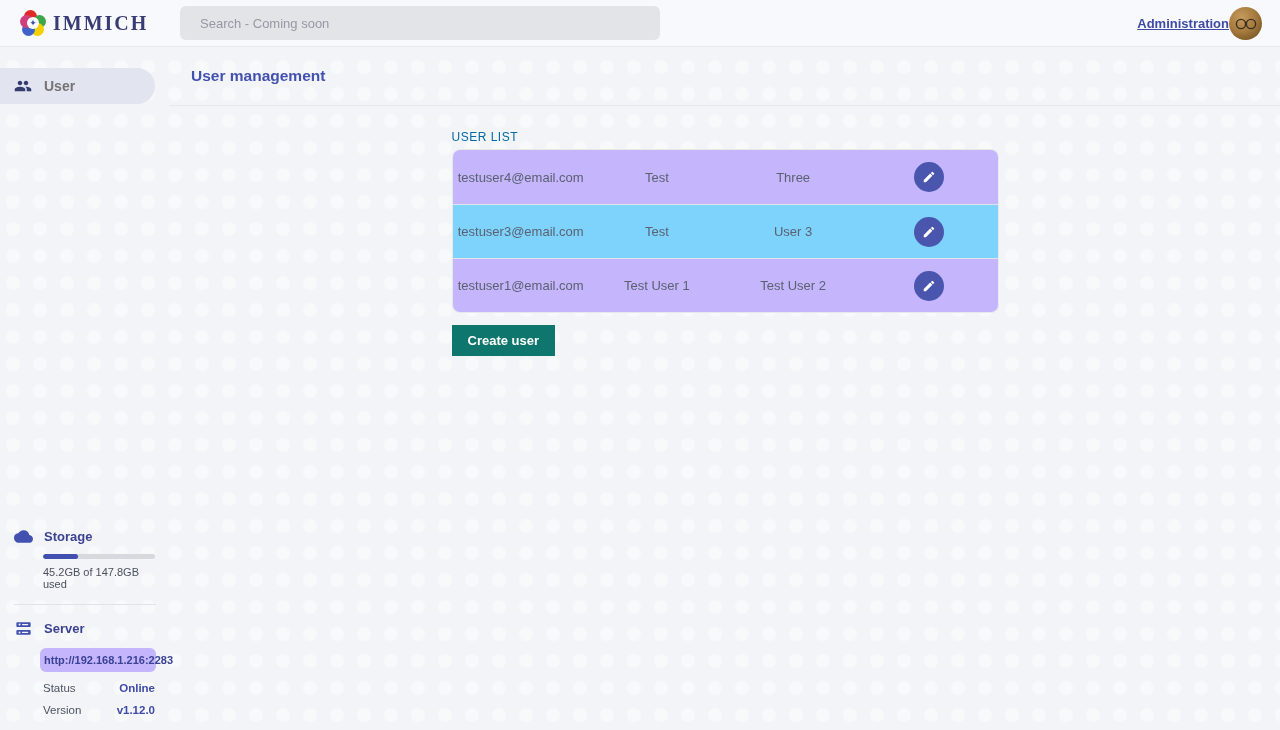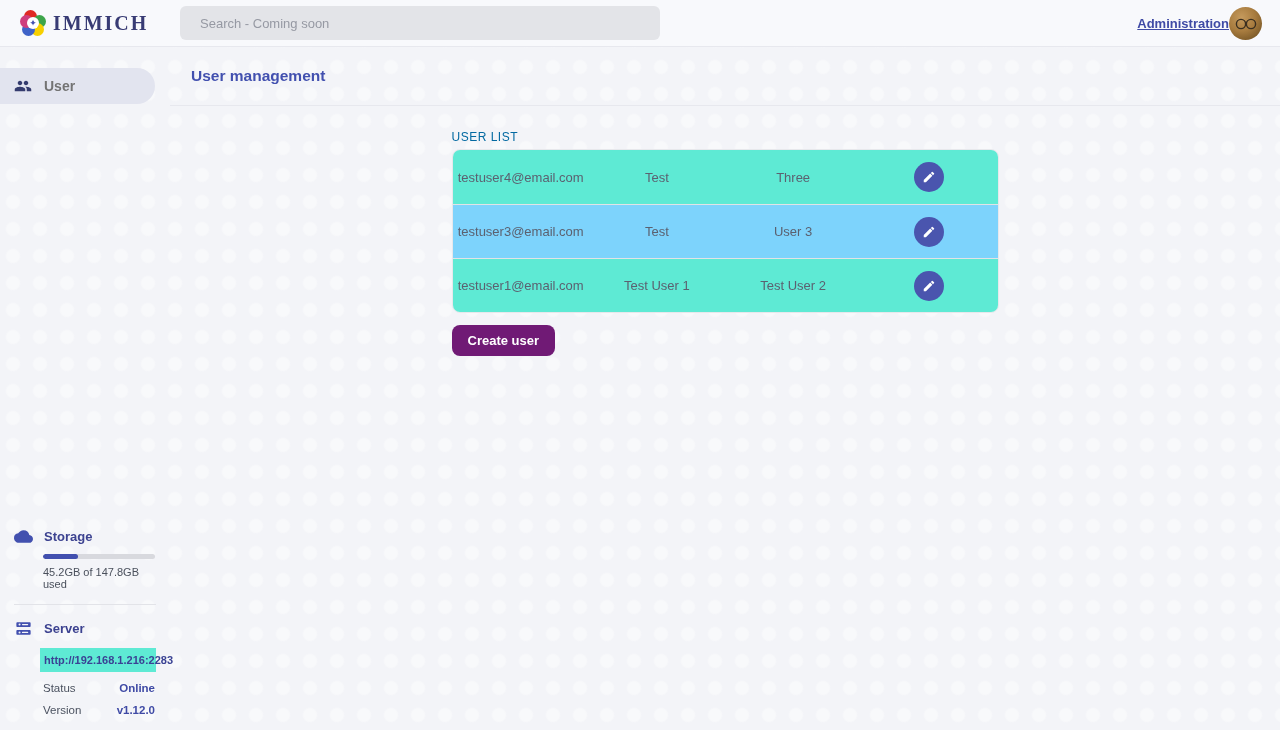--- a/index.html
+++ b/index.html
@@ -61,21 +61,21 @@
   .side-icon { width:18px; height:18px; color:#343b6e; }
   .side-bottom { position:absolute; bottom:14px; left:0; width:170px; padding:0 14px; }
   .panel-title-row { display:flex; align-items:center; gap:11px; margin-bottom:8px; }
   .panel-title { font-size:13px; font-weight:700; color:#3c4290; }
   .panel-icon { width:19px; height:19px; color:#4250af; }
   .progress-track { margin-left:29px; width:112px; height:5px; border-radius:3px; background:#d8d9de; overflow:hidden; }
   .progress-fill { height:100%; background:#4250af; border-radius:3px; }
   .usage-text { margin:7px 0 0 29px; font-size:11px; color:#4a505c; }
   .side-divider { border:none; border-top:1px solid #e2e3e8; margin:14px 0 14px 0; }
   .server-url {
-    margin:10px 0 0 26px; width:116px; background:#5eead4; border-radius:0;
+    margin:10px 0 0 26px; width:116px; background:#c4b5fd; border-radius:6px;
     padding:6px 4px; text-align:center; font-size:11px; font-weight:700; color:#3a4294;
   }
   .kv-row { margin:10px 0 0 29px; width:112px; display:flex; justify-content:space-between; align-items:center; }
   .kv-label { font-size:11.5px; color:#4b5260; }
   .kv-value { font-size:11.5px; font-weight:700; color:#3f4aa5; }
 
   
   .title-bar { height:59px; border-bottom:1px solid #e7e8ee; display:flex; align-items:center; padding-left:21px; }
   .page-title { font-size:15.5px; font-weight:600; color:#4250af; }
   .main-scroll { flex:1; padding-top:16px; }
@@ -84,32 +84,32 @@
 
   .table-header {
     margin-top:12px; height:34px; background:#fff; border:1px solid #e5e6ea; border-radius:8px;
     display:grid; grid-template-columns:repeat(4,1fr); align-items:center;
   }
   .th { text-align:center; font-size:13.5px; font-weight:500; color:#3d468f; }
 
   .table-body { margin-top:5px; border:1px solid #e7e8ec; border-radius:8px; overflow:hidden; }
   .trow { height:54px; display:grid; grid-template-columns:repeat(4,1fr); align-items:center; }
   .trow + .trow { border-top:1px solid #e2e3e6; }
-  .trow.odd  { background:#5eead4; }
+  .trow.odd  { background:#c4b5fd; }
   .trow.even { background:#7dd3fc; }
   .td { text-align:center; font-size:13px; color:#5b6170; }
   .td-edit { display:flex; justify-content:center; }
   .edit-btn {
     width:30px; height:30px; border-radius:50%; border:none; background:#4a55ae;
     display:flex; align-items:center; justify-content:center; cursor:pointer;
   }
   .edit-btn svg { width:14px; height:14px; fill:#fff; }
 
   .create-btn {
-    margin-top:12px; background:#701a75; color:#fff; border:none; border-radius:8px;
+    margin-top:12px; background:#0f766e; color:#fff; border:none; border-radius:0;
     padding:8px 16px; font-family:"Liberation Sans", sans-serif;
     font-size:13px; font-weight:700; cursor:pointer;
   }
 </style>
 </head>
 <body>
 
 <div class="app-header">
   <div class="brand">
     <div class="logo-flower">

